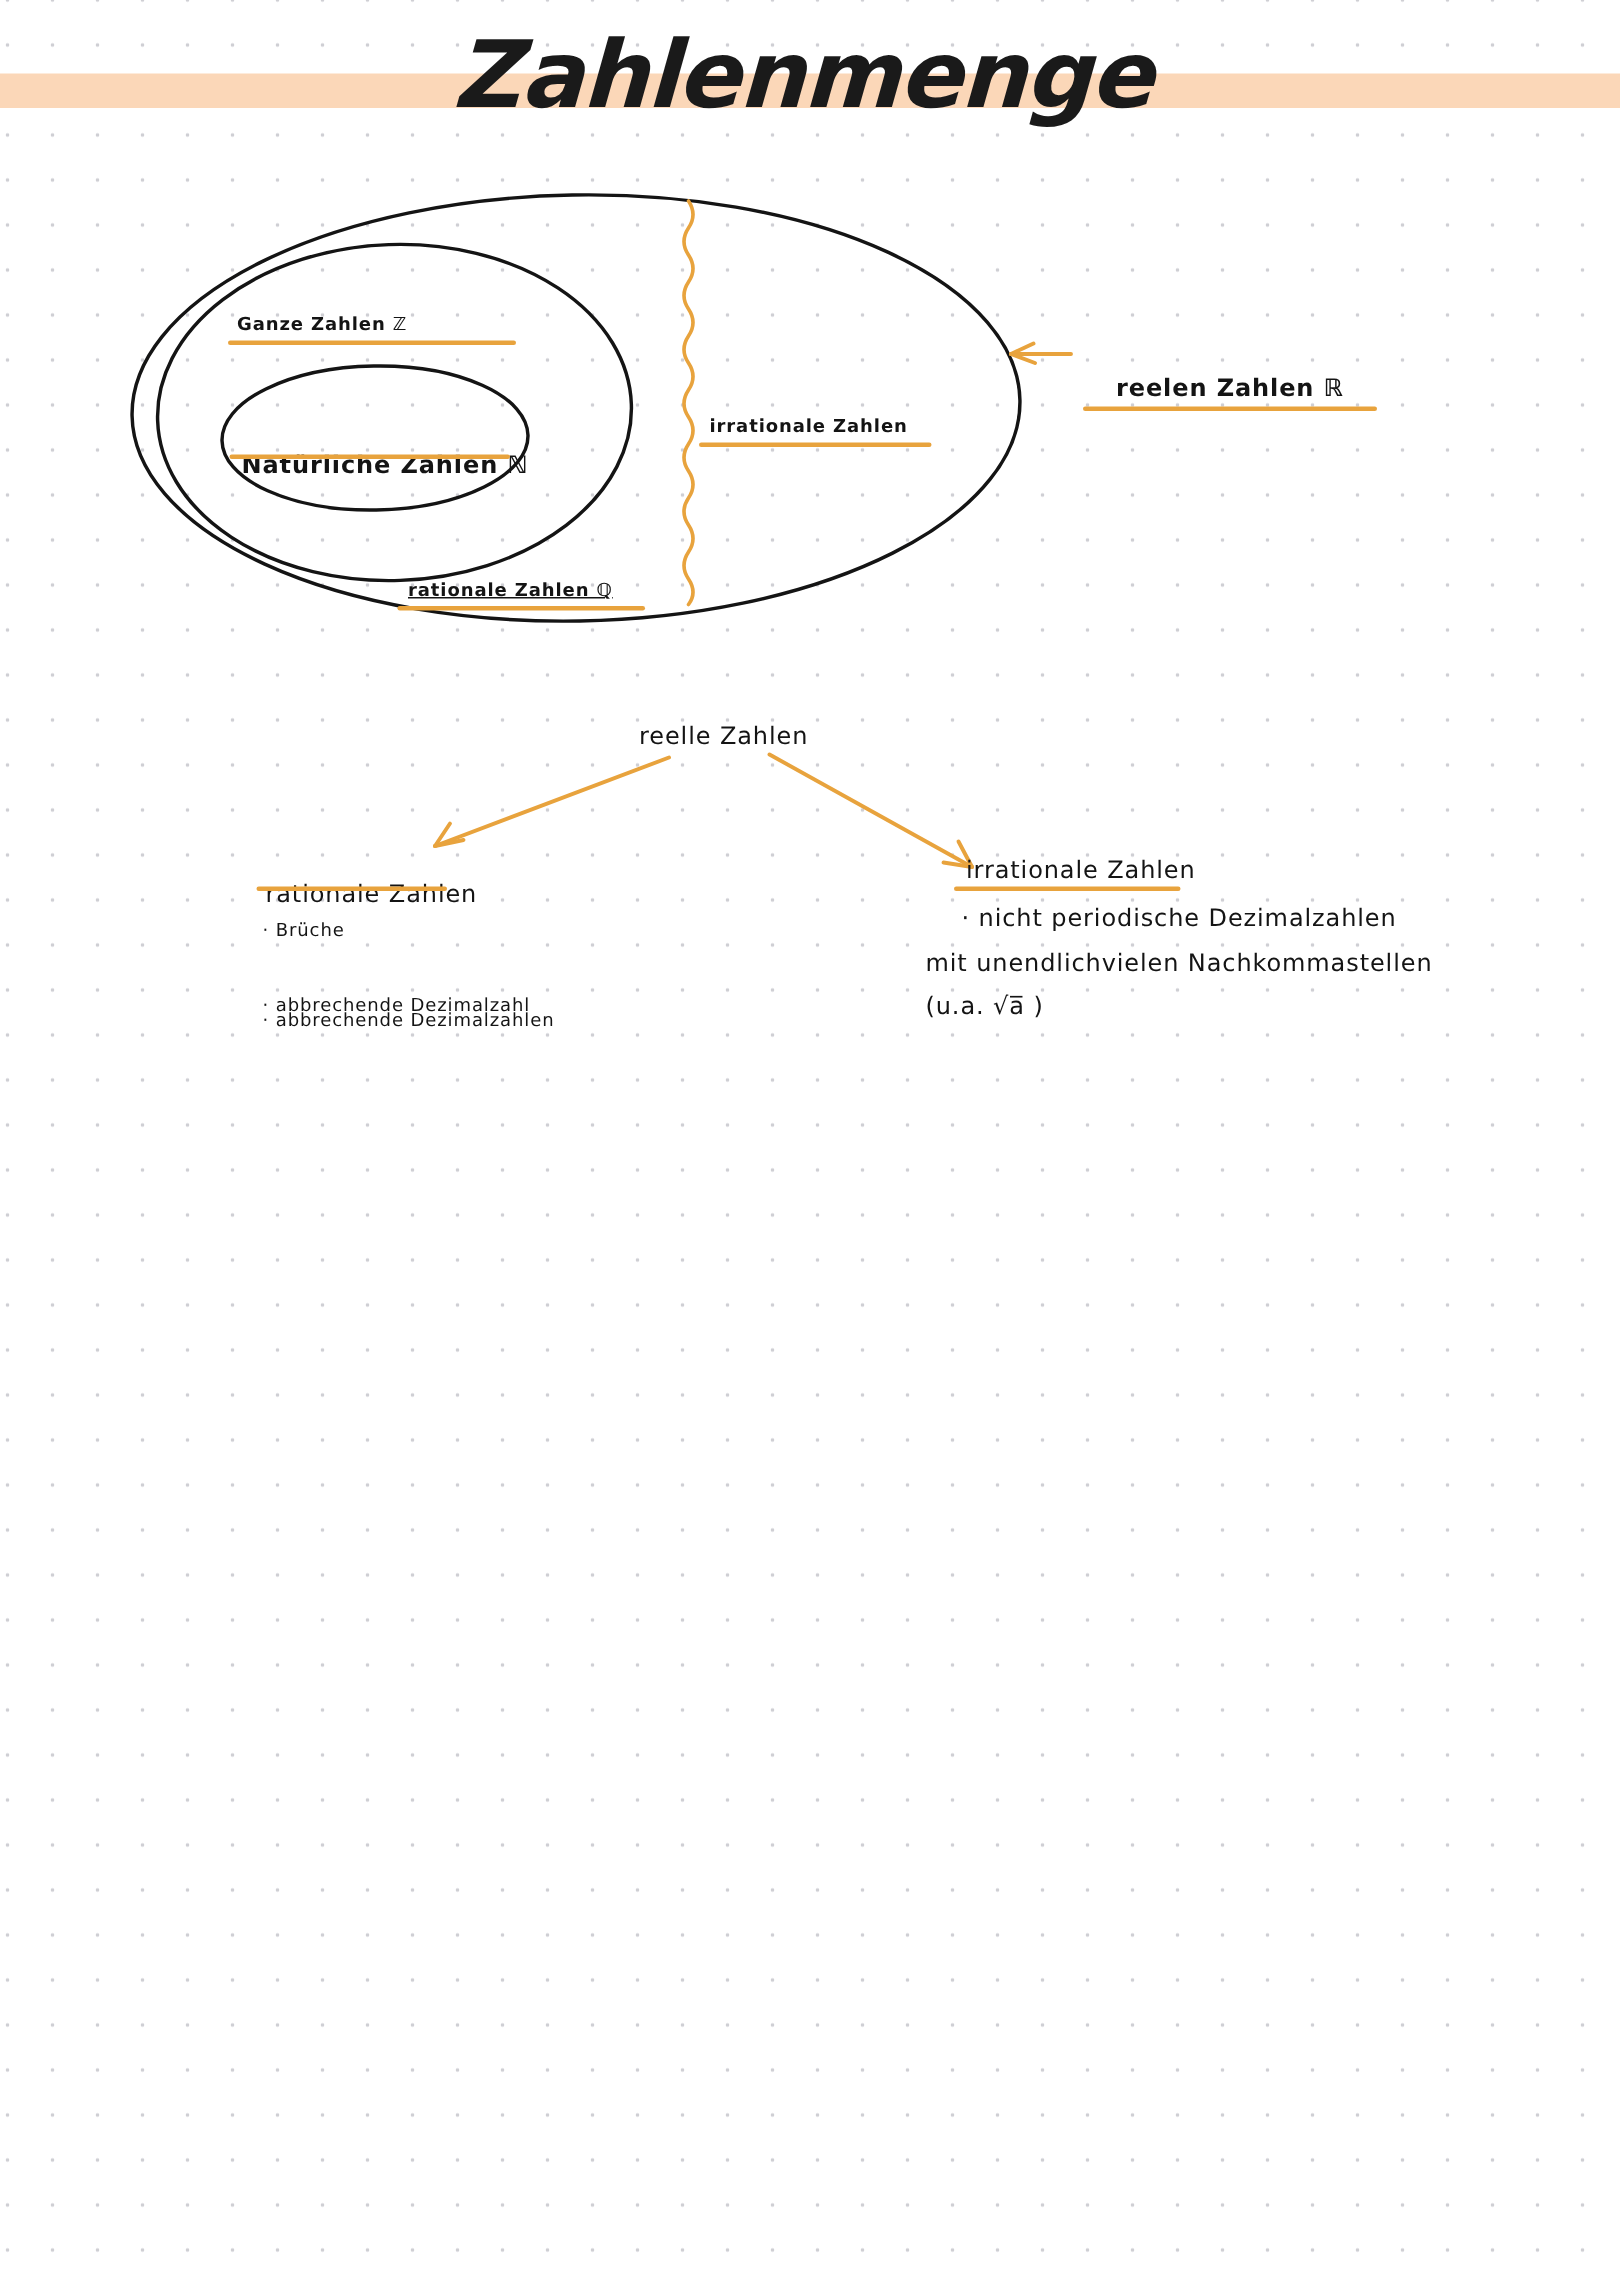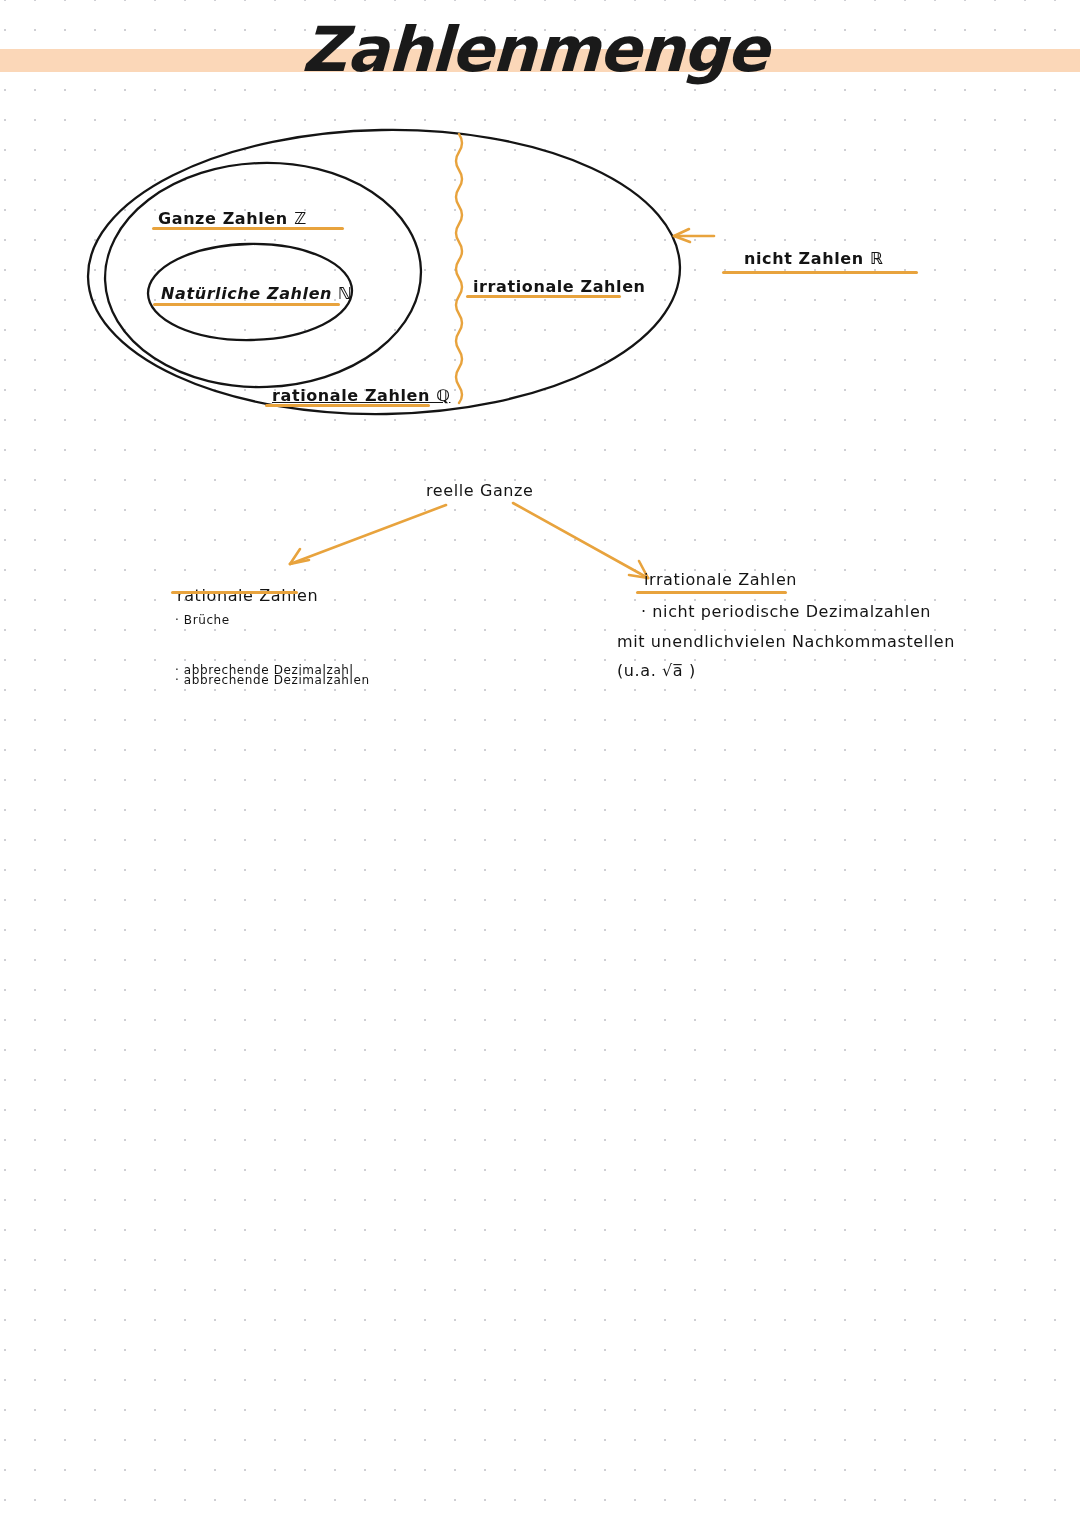--- a/index.html
+++ b/index.html
@@ -47,21 +47,21 @@
   }
 
   
   .hw {
     position: absolute;
     font-family: "DejaVu Sans", sans-serif;
     color: #141414;
     white-space: nowrap;
     letter-spacing: 0.6px;
   }
-  .hw-sm { font-size: 16px; }
+  .hw-sm { font-size: 12px; }
   .hw-md { font-size: 16px; }
   .hw-lg { font-size: 12px; margin-top: 12px; }
 
   
   .ul {
     position: absolute;
     height: 2.5px;
     background: #e8a33d;
     border-radius: 2px;
   }
@@ -114,33 +114,33 @@
     <g>
       <path d="M513,503 L648,578" fill="none" stroke="#e8a33d" stroke-width="2.6" stroke-linecap="round"></path>
       <path d="M648,578 L629,575" fill="none" stroke="#e8a33d" stroke-width="2.6" stroke-linecap="round"></path>
       <path d="M648,578 L639,561" fill="none" stroke="#e8a33d" stroke-width="2.6" stroke-linecap="round"></path>
     </g>
   </svg>
 
   <div class="hw hw-sm set-name" style="left:158px; top:209px;">Ganze Zahlen  ℤ</div>
   <div class="ul" style="left:152px; top:227px; width:192px;"></div>
 
-  <div class="hw hw-md set-name" style="left:161px; top:284px;font-style:italic;">Natürliche Zahlen  ℕ</div>
+  <div class="hw hw-md set-name" style="left:161px; top:300px;">Natürliche Zahlen  ℕ</div>
   <div class="ul" style="left:153px; top:303px; width:187px;"></div>
 
   <div class="hw hw-sm set-name" style="left:272px; top:386px;text-decoration:underline;">rationale Zahlen  ℚ</div>
   <div class="ul" style="left:265px; top:404px; width:165px;"></div>
 
   <div class="hw hw-sm set-name" style="left:473px; top:277px;">irrationale Zahlen</div>
   <div class="ul" style="left:466px; top:295px; width:155px;"></div>
 
-  <div class="hw hw-md set-name" style="left:744px; top:249px;">nicht Zahlen  ℝ</div>
+  <div class="hw hw-md set-name" style="left:744px; top:249px;">reelen Zahlen  ℝ</div>
   <div class="ul" style="left:722px; top:271px; width:196px;"></div>
 
-  <div class="hw hw-md" style="left:426px; top:481px;">reelle Ganze</div>
+  <div class="hw hw-md" style="left:426px; top:481px;">reelle Zahlen</div>
 
   <div class="hw hw-md" style="left:177px; top:586px;">rationale Zahlen</div>
   <div class="ul" style="left:171px; top:591px; width:127px;"></div>
 
   <div class="hw hw-lg" style="left:175px; top:601px;">· Brüche</div>
   <div class="hw hw-lg" style="left:175px; top:651px;">· abbrechende  Dezimalzahl</div>
   <div class="hw hw-lg" style="left:175px; top:661px;">· abbrechende  Dezimalzahlen</div>
 
   <div class="hw hw-md" style="left:644px; top:570px;">irrationale Zahlen</div>
   <div class="ul" style="left:636px; top:591px; width:151px;"></div>

